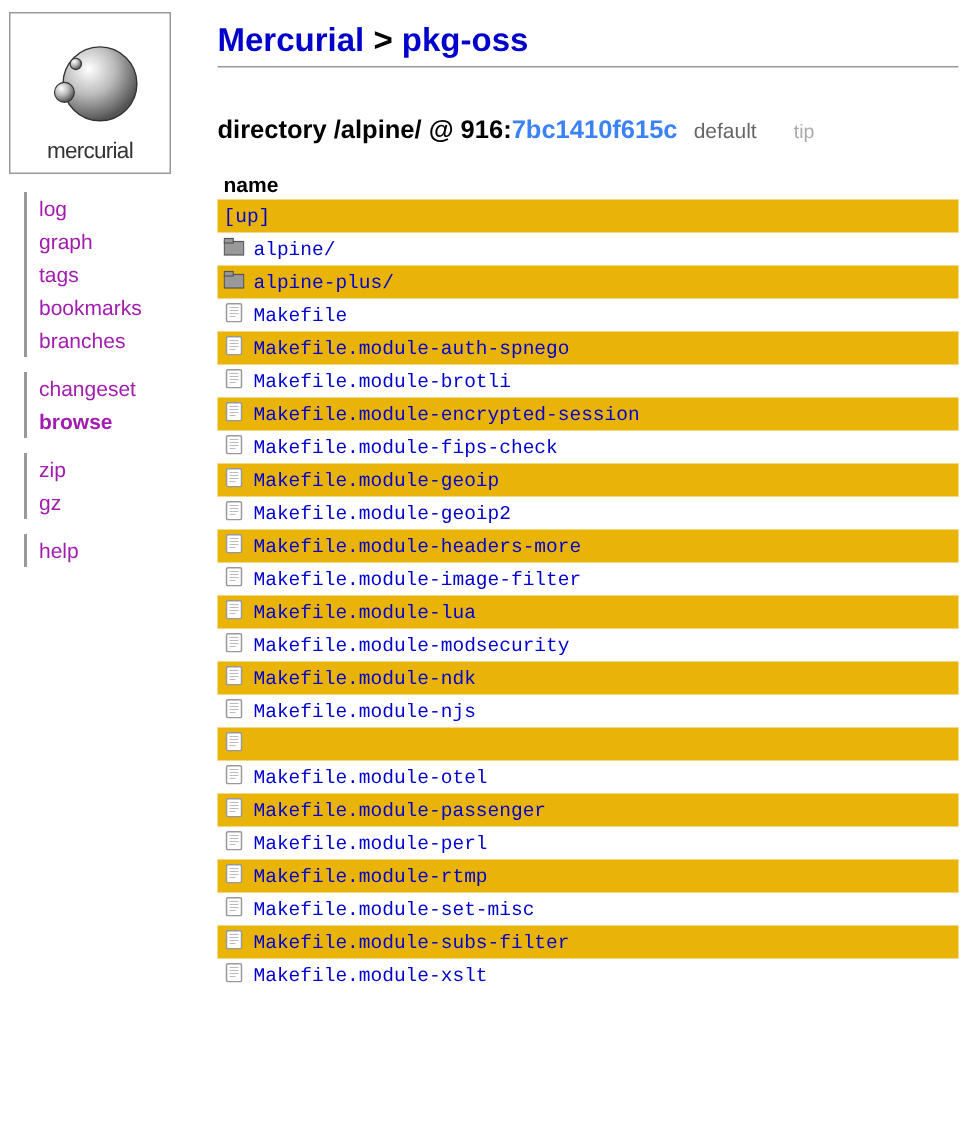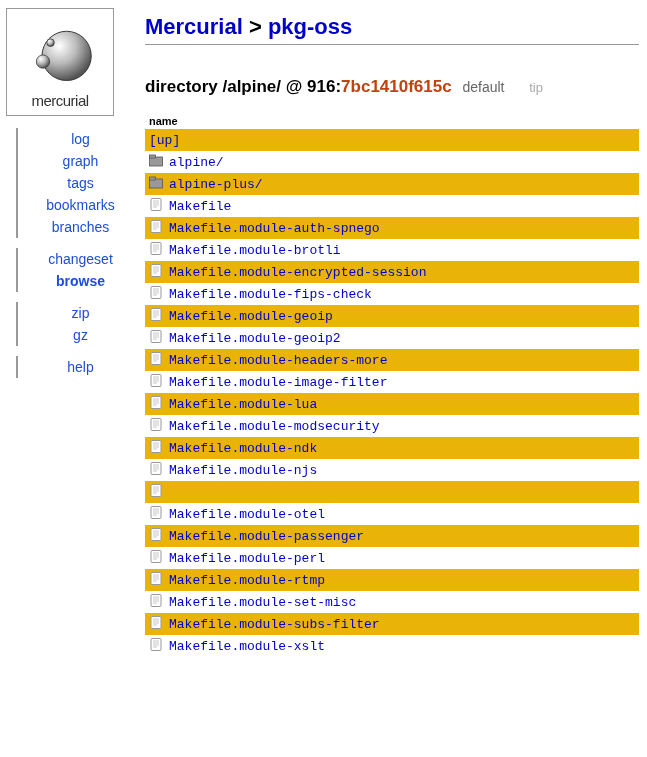--- a/index.html
+++ b/index.html
@@ -37,25 +37,24 @@
       color: #333;
       margin-top: 2px;
       letter-spacing: -0.5px;
     }
     .nav-group {
       border-left: 2px solid #999;
       margin: 0 0 10px 10px;
       padding: 0 0 0 8px;
     }
     .nav-item {
-      color: #1d4ed8;
+      color: #a21caf;
       font-size: 14px;
       padding: 3px 0;
       cursor: pointer;
-      text-align: center;
     }
     .nav-item.active { font-weight: bold; }
     .main {
       flex: 1;
       padding: 14px 8px 0 10px;
     }
     .breadcrumb {
       font-size: 22px;
       font-weight: bold;
       color: #0000cc;
@@ -63,40 +62,40 @@
       padding-bottom: 4px;
       margin-bottom: 32px;
     }
     .breadcrumb a { color: #0000cc; text-decoration: none; }
     .breadcrumb .sep { color: #000; }
     .subtitle {
       font-size: 17px;
       font-weight: bold;
       margin-bottom: 16px;
     }
-    .subtitle .hash { color: #c2410c; margin-top: 25px; }
+    .subtitle .hash { color: #3b82f6; margin-top: 25px; }
     .subtitle .tag1 {
       font-weight: normal;
       font-size: 14px;
       color: #666;
       margin-left: 6px;
     }
     .subtitle .tag2 {
       font-weight: normal;
       font-size: 13px;
       color: #aaa;
       margin-left: 20px;
     }
     .file-table {
       width: 100%;
       border-collapse: collapse;
     }
     .file-table th {
       text-align: left;
-      font-size: 11px;
+      font-size: 14px;
       font-weight: bold;
       padding: 2px 4px;
     }
     .file-table td {
       padding: 2px 4px;
       vertical-align: middle;
       height: 22px;
     }
     .file-table tr.stripe { background: #eab308; }
     .up-link {

